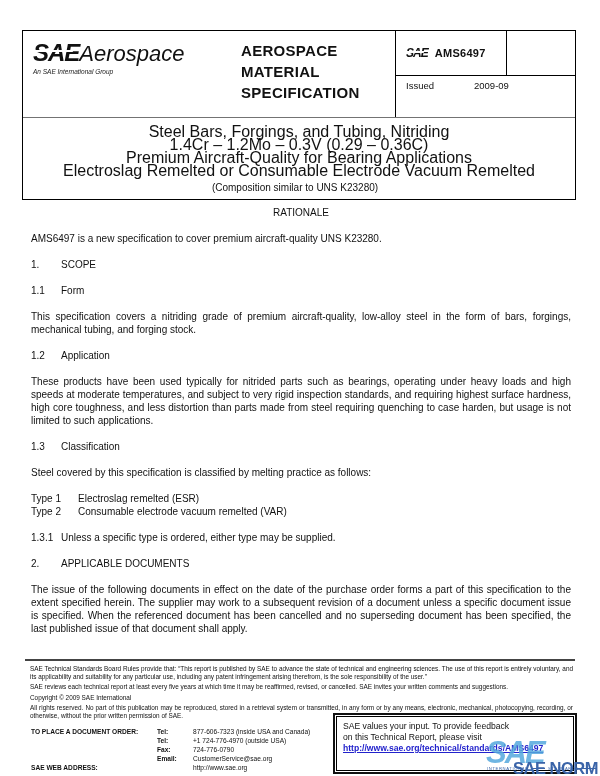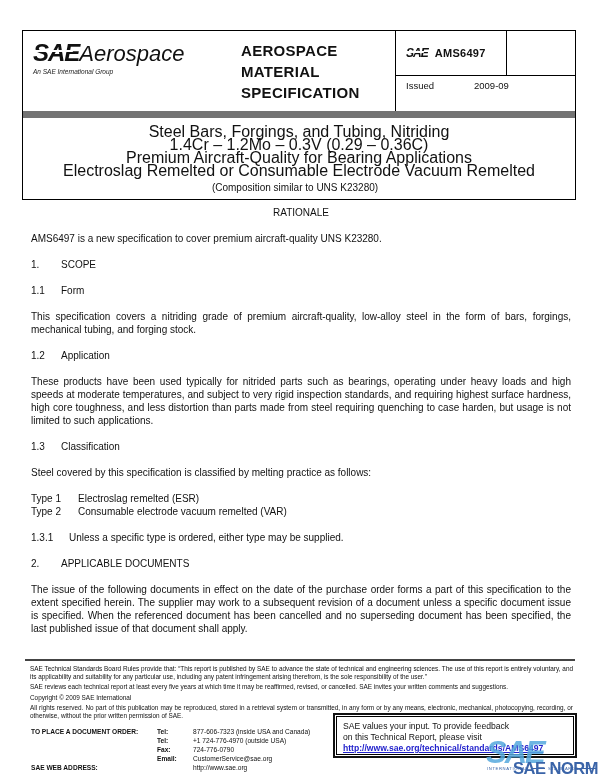--- a/index.html
+++ b/index.html
@@ -4,21 +4,21 @@
 <style>
   html,body{margin:0;padding:0;}
   body{
     width:600px;height:776px;position:relative;overflow:hidden;
     background:#ffffff;color:#111;
     font-family:"Liberation Sans","DejaVu Sans",sans-serif;
     -webkit-font-smoothing:antialiased;
   }
   
   .header-box{position:absolute;left:22px;top:30px;width:554px;height:170px;border:1px solid #000;box-sizing:border-box;}
-  .header-top{display:flex;height:87px;border-bottom:7px solid #737373;box-sizing:border-box;}
+  .header-top{display:flex;height:87px;border-bottom:1px solid #737373;box-sizing:border-box;}
   .logo-cell{width:176px;padding:10px 0 0 10px;box-sizing:border-box;}
   .sae-logo-row{white-space:nowrap;line-height:1;}
   .sae-mark{font-weight:900;font-style:italic;letter-spacing:-1px;position:relative;display:inline-block;}
   .sae-mark::after{content:"";position:absolute;left:2%;right:14%;top:38%;height:2px;background:#fff;transform:skewX(-18deg);}
   .sae-big{font-size:24px;}
   .aerospace{font-style:italic;font-size:22px;letter-spacing:0;}
   .tagline{font-size:6.5px;font-style:italic;margin-top:3px;color:#222;}
   .doctype-cell{flex:1;padding:9px 0 0 42px;box-sizing:border-box;}
   .doctype{font-weight:bold;font-size:15px;line-height:21px;letter-spacing:.3px;white-space:pre-line;}
   .info-cell{width:180px;border-left:1px solid #000;box-sizing:border-box;display:flex;flex-direction:column;}
@@ -42,21 +42,21 @@
   .typelist{margin:0 0 13px 0;}
   
   .foot-rule{position:absolute;left:25px;top:659px;width:550px;height:2px;background:#444;}
   .legal{position:absolute;left:30px;top:665px;width:543px;font-size:6.4px;line-height:7.6px;color:#111;}
   .legal p{margin:0 0 3px 0;}
   .contact{position:absolute;left:31px;top:727px;width:330px;font-size:6.6px;line-height:9px;}
   .contact-grid{display:grid;grid-template-columns:126px 36px auto;column-gap:0;}
   .bold{font-weight:bold;}
   .feedback{position:absolute;left:336px;top:716px;width:238px;box-sizing:border-box;
     border:1px solid #000;outline:2px solid #111;outline-offset:1px;background:#fff;
-    padding:4px 6px 0 6px;font-size:8.6px;line-height:11px;}
+    padding:4px 6px 16px 6px;font-size:8.6px;line-height:11px;}
   .fb-link{font-weight:bold;text-decoration:underline;cursor:pointer;}
   
   .watermark{position:absolute;left:486px;top:739px;width:114px;height:37px;overflow:hidden;z-index:5;}
   .wm-sae{position:absolute;left:0;top:-4px;font-size:31px;font-weight:900;font-style:italic;letter-spacing:-2px;opacity:.85;}
   .wm-name{position:absolute;left:27px;top:20px;font-size:16.5px;font-weight:800;letter-spacing:-.5px;white-space:nowrap;}
   .wm-sub{position:absolute;left:1px;top:27px;width:112px;display:flex;align-items:center;gap:3px;font-size:4.2px;letter-spacing:.6px;white-space:nowrap;}
   .wm-sub .rule{flex:0 0 14px;height:1px;background:currentColor;}
 </style>
 </head>
 <body>
@@ -110,21 +110,21 @@
   <p class="blk just">These products have been used typically for nitrided parts such as bearings, operating under heavy loads and high speeds at moderate temperatures, and subject to very rigid inspection standards, and requiring highest surface hardness, high core toughness, and less distortion than parts made from steel requiring quenching to case harden, but usage is not limited to such applications.</p>
 
   <p class="blk"><span class="hnum">1.3</span><span>Classification</span></p>
   <p class="blk">Steel covered by this specification is classified by melting practice as follows:</p>
 
   <div class="typelist">
     <div class="typerow"><span class="tlabel">Type 1</span><span>Electroslag remelted (ESR)</span></div>
     <div class="typerow"><span class="tlabel">Type 2</span><span>Consumable electrode vacuum remelted (VAR)</span></div>
   </div>
 
-  <p class="blk"><span class="hnum" style="margin-right:8px;">1.3.1</span><span>Unless a specific type is ordered, either type may be supplied.</span></p>
+  <p class="blk"><span class="hnum" style="">1.3.1</span><span>Unless a specific type is ordered, either type may be supplied.</span></p>
 
   <p class="blk"><span class="hnum">2.</span><span>APPLICABLE DOCUMENTS</span></p>
   <p class="blk just">The issue of the following documents in effect on the date of the purchase order forms a part of this specification to the extent specified herein. The supplier may work to a subsequent revision of a document unless a specific document issue is specified. When the referenced document has been cancelled and no superseding document has been specified, the last published issue of that document shall apply.</p>
 </div>
 
 <div class="foot-rule"></div>
 
 <div class="legal">
   <p class="just">SAE Technical Standards Board Rules provide that: “This report is published by SAE to advance the state of technical and engineering sciences. The use of this report is entirely voluntary, and its applicability and suitability for any particular use, including any patent infringement arising therefrom, is the sole responsibility of the user.”</p>
   <p>SAE reviews each technical report at least every five years at which time it may be reaffirmed, revised, or cancelled. SAE invites your written comments and suggestions.</p>

